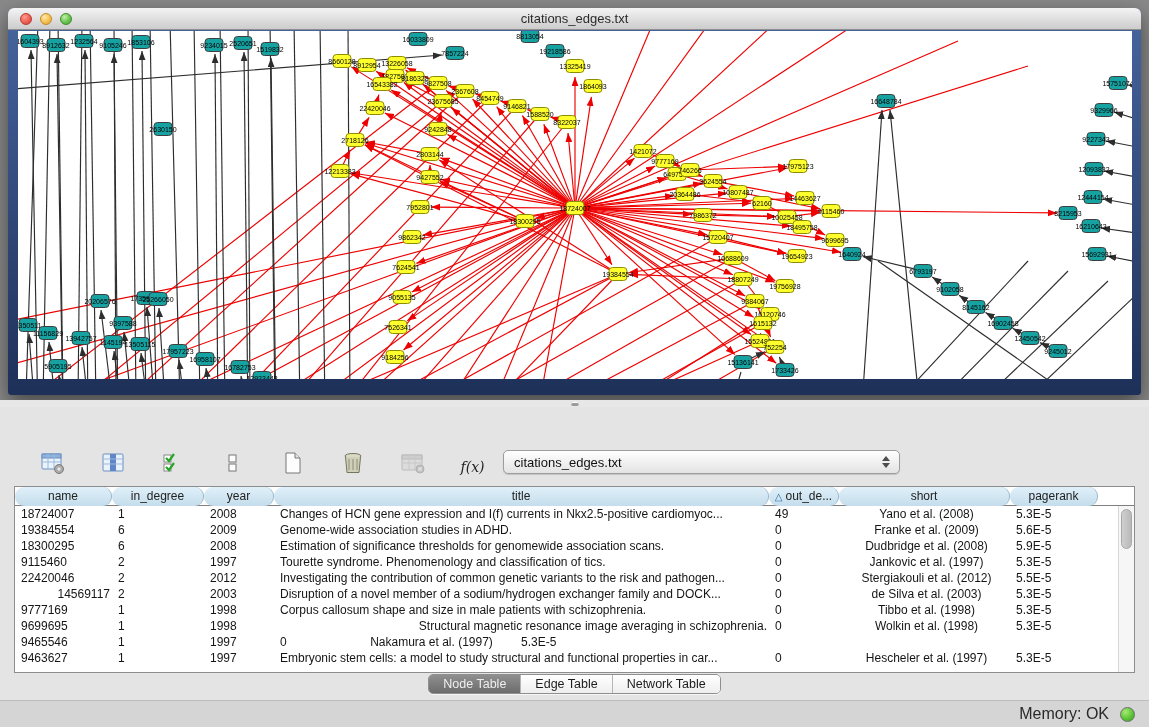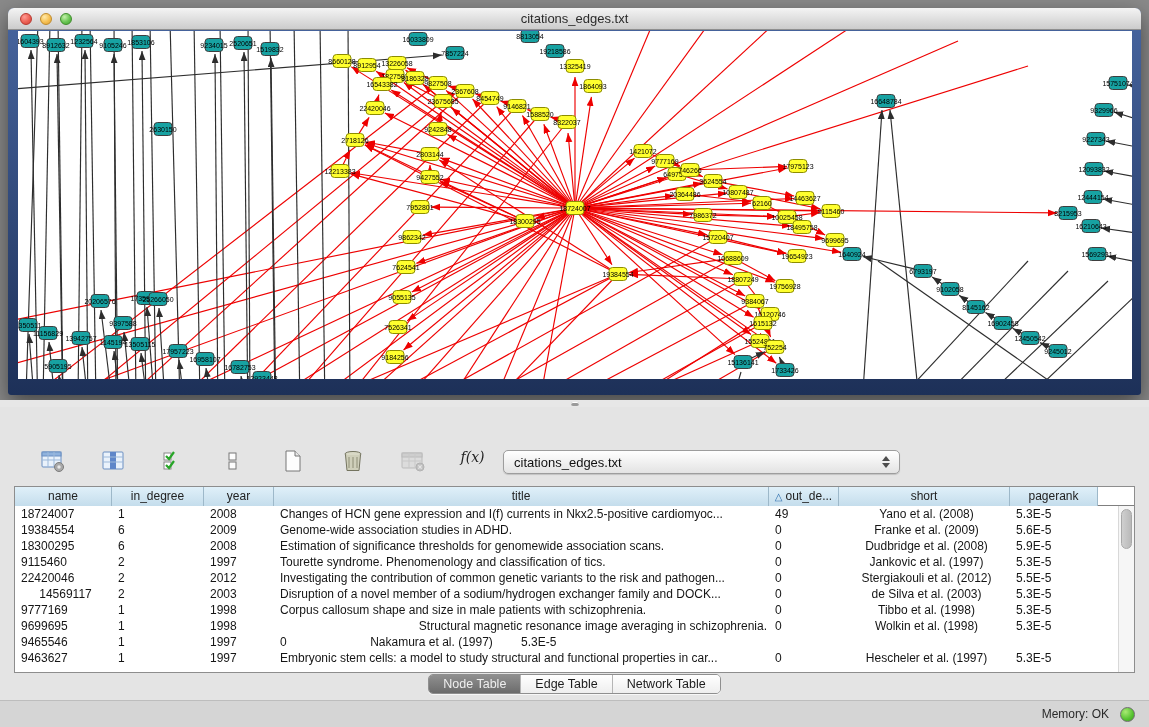--- a/index.html
+++ b/index.html
@@ -34,56 +34,56 @@
   .hdr-icons { position:absolute; right:12px; top:0; height:26px; display:flex; align-items:center; gap:12px; }
   .float-ico { position:relative; width:14px; height:14px; }
   .float-ico .sq1 { position:absolute; left:4px; top:0; width:8px; height:8px; border:1px solid #8a7f4a; }
   .float-ico .sq2 { position:absolute; left:0; top:5px; width:8px; height:8px; border:1px solid #5d6b8a; background:#e9e9e9; }
   .close-x { font-size:15px; font-weight:bold; color:#1b1b1b; line-height:14px; cursor:default; }
 
   .panel-body { position:absolute; top:26px; left:0; right:0; bottom:0; }
 
   
   .toolbar { position:absolute; top:14px; left:15px; height:30px; display:flex; align-items:center; gap:9px; }
-  .tbtn { width:27px; height:26px; display:flex; align-items:flex-start; justify-content:center;margin-left:24px; }
+  .tbtn { width:27px; height:26px; display:flex; align-items:flex-end; justify-content:center;margin-left:24px; }
   .fx { font-family:"DejaVu Serif", serif; font-style:italic; font-size:14px; color:#222; }
   .table-select { position:relative; margin-left:8px; width:397px; height:24px; border:1px solid #9d9d9d;
     border-radius:5px; background:linear-gradient(#ffffff,#e3e3e3);
     box-shadow:0 1px 1px rgba(0,0,0,.15); font-size:13px; color:#111; }
   .table-select .val { position:absolute; left:10px; top:0; line-height:23px; }
   .spin { position:absolute; right:9px; top:5px; display:flex; flex-direction:column; gap:2px; }
   .spin i { width:0; height:0; border-left:4px solid transparent; border-right:4px solid transparent; }
   .spin .up { border-bottom:5px solid #4d4d4d; }
   .spin .dn { border-top:5px solid #4d4d4d; }
 
   
   .table-wrap { position:absolute; left:14px; top:53px; width:1121px; height:187px;
     background:#fff; border:1px solid #8d8d8d; overflow:hidden; }
   .thead { display:flex; height:19px; border-bottom:1px solid #7f7f7f; }
   .th { height:19px; line-height:18px; font-size:12px; color:#222; text-align:center;
-    background:linear-gradient(#e0f0f9,#c4ddec); border-right:1px solid #9db8c9; overflow:hidden; white-space:nowrap; }
+    background:linear-gradient(#e0f0f9,#c4ddec); border-right:1px solid #9db8c9; overflow:hidden; white-space:nowrap;border-radius:9px; }
   .th .sortglyph { color:#2f6fad; font-size:10px; margin-right:3px; }
   .tbody { position:absolute; top:19px; left:0; right:16px; bottom:0; overflow:hidden; }
   .tr { display:flex; height:16px; line-height:16px; font-size:12px; color:#151515; background:#fff; }
   .td { overflow:hidden; white-space:nowrap; padding:0 2px 0 6px; }
   .vscroll { position:absolute; top:19px; right:0; bottom:0; width:16px; background:#f6f6f6; border-left:1px solid #d8d8d8; }
   .vthumb { position:absolute; top:3px; left:2px; width:11px; height:40px; background:linear-gradient(90deg,#cfcfcf,#b9b9b9); border:1px solid #a8a8a8; border-radius:6px; }
 
   
   .tabs { position:absolute; top:241px; left:0; width:100%; display:flex; justify-content:center;align-items:center; }
   .seg { display:flex; border:1px solid #8f8f8f; border-radius:5px; overflow:hidden; height:20px;
     box-shadow:0 1px 0 rgba(255,255,255,.7); }
   .seg .tab { padding:0 14px; line-height:19px; font-size:12.5px; background:linear-gradient(#ffffff,#eeeeee);
     color:#1c1c1c; border-right:1px solid #b5b5b5; }
   .seg .tab:last-child { border-right:none; }
   .seg .tab.sel { background:linear-gradient(#8f8f8f,#6c6c6c); color:#efefef; }
 
   
   .statusbar { position:absolute; top:700px; left:0; width:100%; height:27px; background:#d5d5d5; border-top:1px solid #bdbdbd; }
-  .mem { position:absolute; right:40px; top:0; line-height:26px; font-size:12px; color:#2a2a2a; }
+  .mem { position:absolute; right:40px; top:0; line-height:26px; font-size:16px; color:#2a2a2a; }
   .memdot { position:absolute; right:14px; top:6px; width:15px; height:15px; border-radius:50%;
     background:radial-gradient(circle at 35% 30%, #a9ea74, #55c230 60%, #3da01f); border:1px solid #6e6e6e; }
 </style>
 </head>
 <body>
 
 <div class="screen">
 
   <div class="mac-window">
     <div class="titlebar">
@@ -625,21 +625,21 @@
             <div class="tr">
               <div class="td" style="width: 97px; text-align: left;">22420046</div>
               <div class="td" style="width: 92px; text-align: left;">2</div>
               <div class="td" style="width: 70px; text-align: left;">2012</div>
               <div class="td" style="width: 495px; text-align: left;">Investigating the contribution of common genetic variants to the risk and pathogen...</div>
               <div class="td" style="width: 70px; text-align: left;">0</div>
               <div class="td" style="width: 171px; text-align: center;">Stergiakouli et al. (2012)</div>
               <div class="td" style="width: 88px; text-align: left;">5.5E-5</div>
             </div>
             <div class="tr">
-              <div class="td" style="width: 97px; text-align: center;">14569117</div>
+              <div class="td" style="width: 97px; text-align: right;">14569117</div>
               <div class="td" style="width: 92px; text-align: left;">2</div>
               <div class="td" style="width: 70px; text-align: left;">2003</div>
               <div class="td" style="width: 495px; text-align: left;">Disruption of a novel member of a sodium/hydrogen exchanger family and DOCK...</div>
               <div class="td" style="width: 70px; text-align: left;">0</div>
               <div class="td" style="width: 171px; text-align: center;">de Silva et al. (2003)</div>
               <div class="td" style="width: 88px; text-align: left;">5.3E-5</div>
             </div>
             <div class="tr">
               <div class="td" style="width: 97px; text-align: left;">9777169</div>
               <div class="td" style="width: 92px; text-align: left;">1</div>

